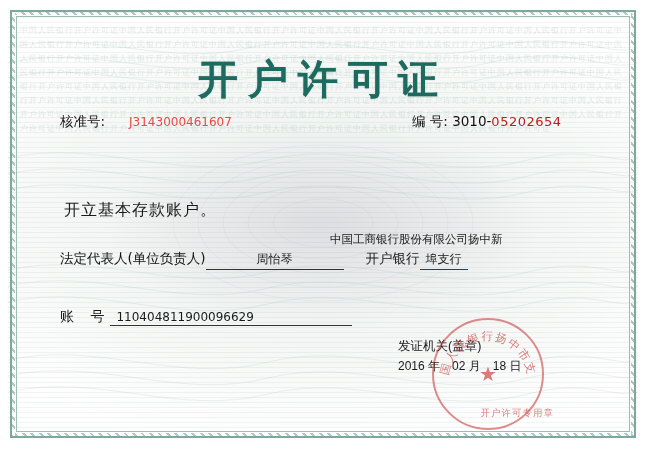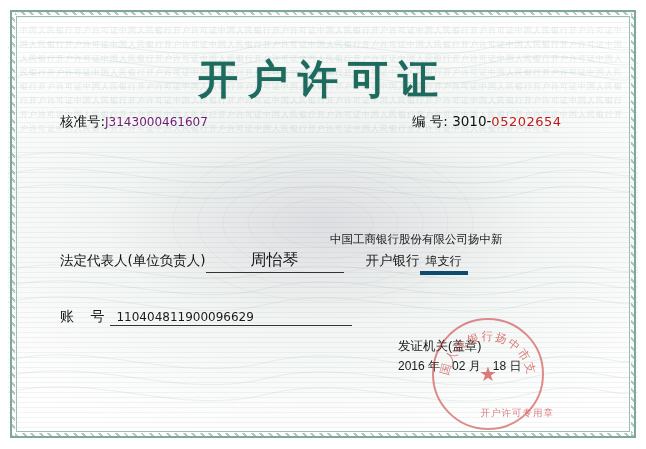--- a/index.html
+++ b/index.html
@@ -119,21 +119,22 @@
     font-size: 13px;
     white-space: nowrap;
   }
 
   .label {
     font-size: 13.5px;
     color: #111;
   }
   .value {
     font-size: 12px;
-    color: #701a75;
+    color: #ef4444;
+    margin-left: 24px;
   }
 
   
   .approval-no {
     left: 60px;
     top: 113px;
   }
   .serial-no {
     left: 412px;
     top: 113px;
@@ -176,30 +177,30 @@
     left: 60px;
     top: 250px;
     width: 520px;
   }
   .underline-rep {
     display: inline-block;
     min-width: 130px;
     border-bottom: 1px solid #333;
     text-align: center;
     padding: 0 4px 1px 4px;
-    font-size: 16px;
+    font-size: 12px;
   }
   .bank-label {
     margin-left: 22px;
     font-size: 13.5px;
   }
   .underline-bank {
     display: inline-block;
     min-width: 0;
-    border-bottom: 4px solid #0c4a6e;
+    border-bottom: 1px solid #0c4a6e;
     text-align: center;
     padding: 0 6px 1px 6px;
     font-size: 12px;
   }
   .bank-name-above {
     position: absolute;
     left: 330px;
     top: 232px;
     font-size: 11.5px;
     color: #1a1a1a;
@@ -342,20 +343,21 @@
 
   <div class="row approval-no">
     <span class="label">核准号:</span><span class="value">J3143000461607</span>
   </div>
 
   <div class="row serial-no">
     <span class="label">编 号: 3010-</span><span class="serial-red">05202654</span>
   </div>
 
 
+  <div class="row line2">开立基本存款账户。</div>
 
   <div class="bank-name-above">中国工商银行股份有限公司扬中新</div>
 
   <div class="row line3">
     <span class="label">法定代表人(单位负责人)</span><span class="underline-rep">周怡琴</span><span class="bank-label">开户银行</span><span class="underline-bank">埠支行</span>
   </div>
 
   <div class="row line4">
     <span class="acct-label">账 号</span><span class="underline-acct">110404811900096629</span>
   </div>

